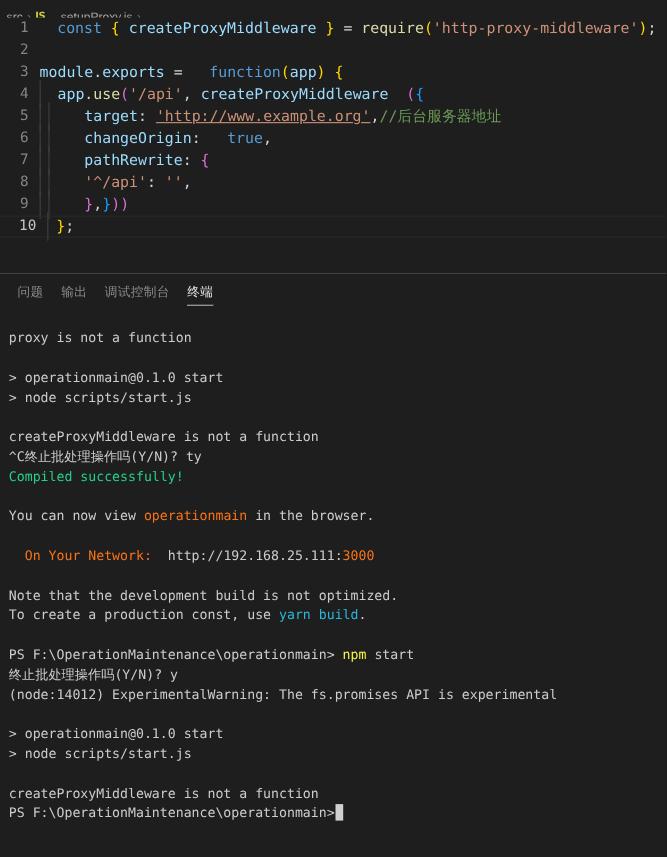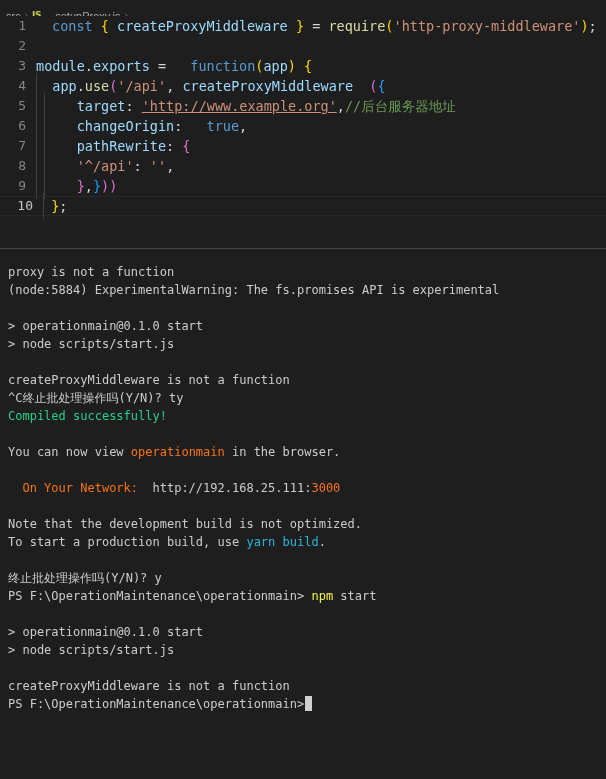--- a/index.html
+++ b/index.html
@@ -230,41 +230,47 @@
 
   <div class="code-row active">
     <div class="gutter">10</div>
     <div class="code-line"><span class="ig"> </span><span class="t-b1">}</span><span class="t-op">;</span></div>
   </div>
 
 </div>
 
 <div id="panel">
 
+  <div id="panel-tabs">
+    <div class="panel-tab">问题</div>
+    <div class="panel-tab">输出</div>
+    <div class="panel-tab">调试控制台</div>
+    <div class="panel-tab active">终端</div>
+  </div>
 
   <div id="terminal">
     <div class="term-line">proxy is not a function</div>
-    <div class="term-line">(node:5884) ExperimentalWarning: The fs.promises API is experimental</div>
     <div class="term-line">&nbsp;</div>
     <div class="term-line">&gt; operationmain@0.1.0 start</div>
     <div class="term-line">&gt; node scripts/start.js</div>
     <div class="term-line">&nbsp;</div>
     <div class="term-line">createProxyMiddleware is not a function</div>
     <div class="term-line">^C终止批处理操作吗(Y/N)? ty</div>
     <div class="term-line c-green">Compiled successfully!</div>
     <div class="term-line">&nbsp;</div>
     <div class="term-line"><span>You can now view </span><span class="c-bold">operationmain</span><span> in the browser.</span></div>
     <div class="term-line">&nbsp;</div>
     <div class="term-line"><span class="c-bold">  On Your Network:</span><span>  http://192.168.25.111:</span><span class="c-bold">3000</span></div>
     <div class="term-line">&nbsp;</div>
     <div class="term-line">Note that the development build is not optimized.</div>
-    <div class="term-line"><span>To start a production build, use </span><span class="c-cyan">yarn build</span><span>.</span></div>
-    <div class="term-line">&nbsp;</div>
+    <div class="term-line"><span>To create a production const, use </span><span class="c-cyan">yarn build</span><span>.</span></div>
+    <div class="term-line">&nbsp;</div>
+    <div class="term-line"><span>PS F:\OperationMaintenance\operationmain&gt;</span><span> </span><span class="c-yellow">npm</span><span> start</span></div>
     <div class="term-line">终止批处理操作吗(Y/N)? y</div>
-    <div class="term-line"><span>PS F:\OperationMaintenance\operationmain&gt;</span><span> </span><span class="c-yellow">npm</span><span> start</span></div>
+    <div class="term-line">(node:14012) ExperimentalWarning: The fs.promises API is experimental</div>
     <div class="term-line">&nbsp;</div>
     <div class="term-line">&gt; operationmain@0.1.0 start</div>
     <div class="term-line">&gt; node scripts/start.js</div>
     <div class="term-line">&nbsp;</div>
     <div class="term-line">createProxyMiddleware is not a function</div>
     <div class="term-line"><span>PS F:\OperationMaintenance\operationmain&gt;</span><span class="cursor"></span></div>
   </div>
 
 </div>
 

